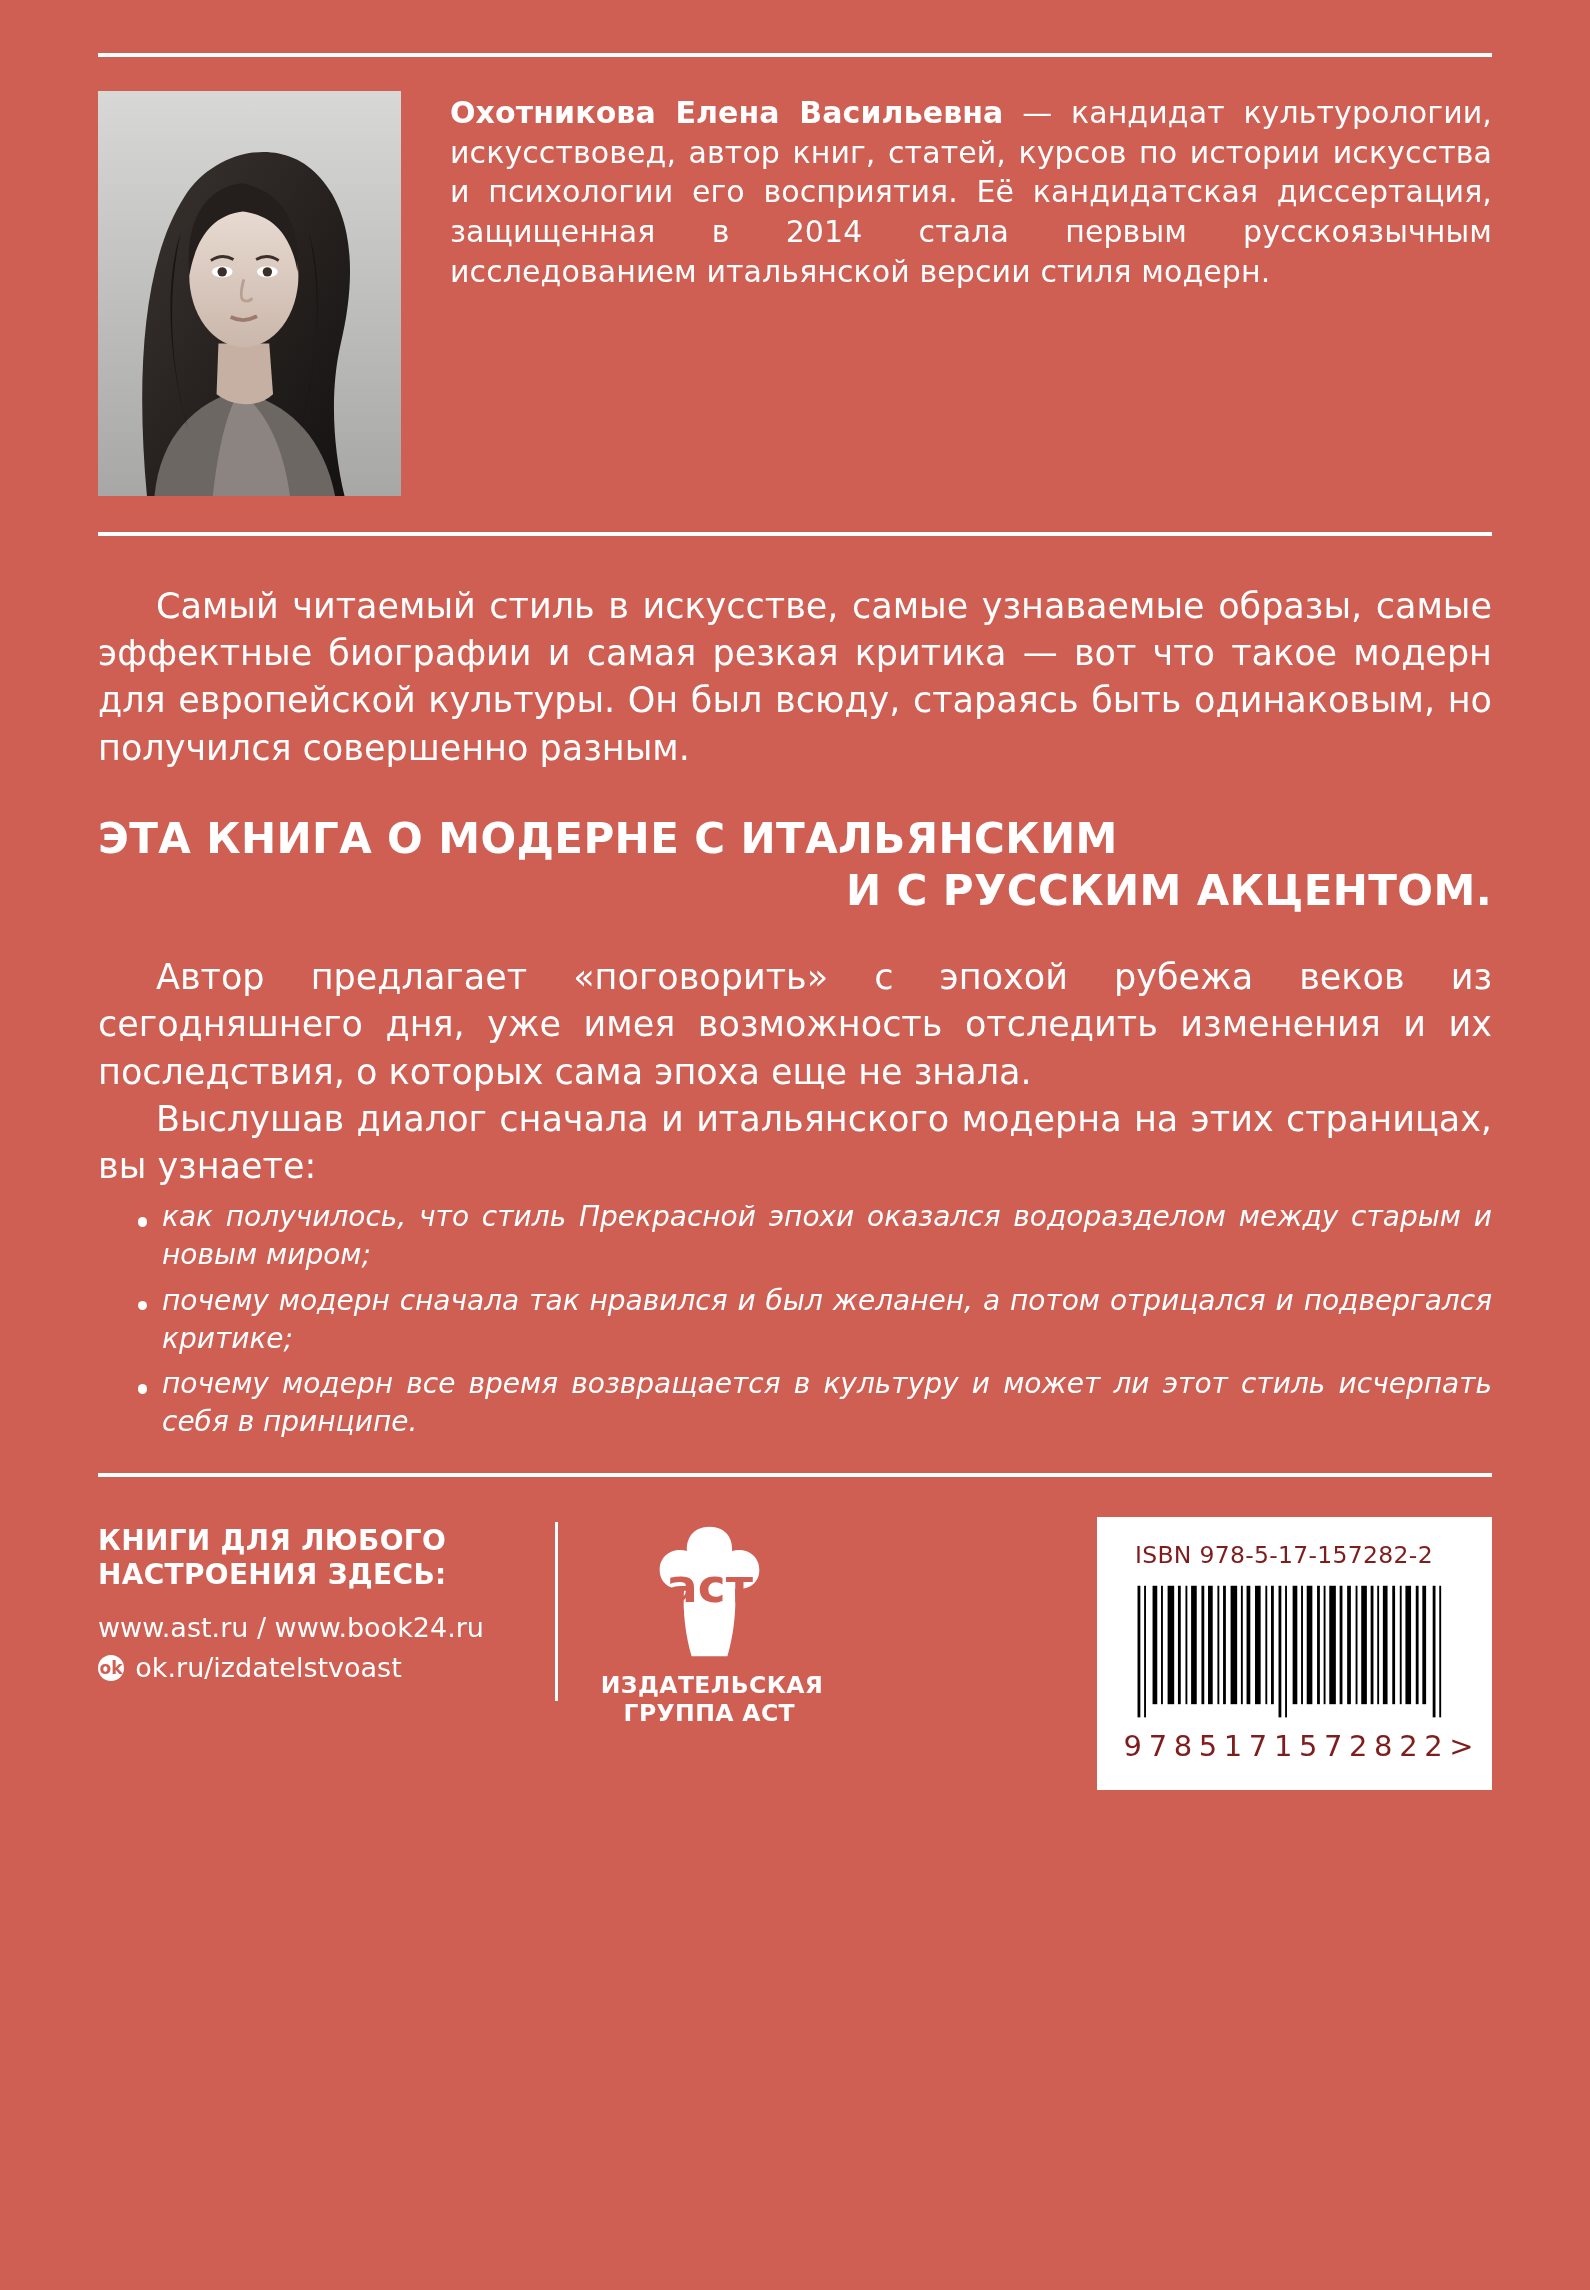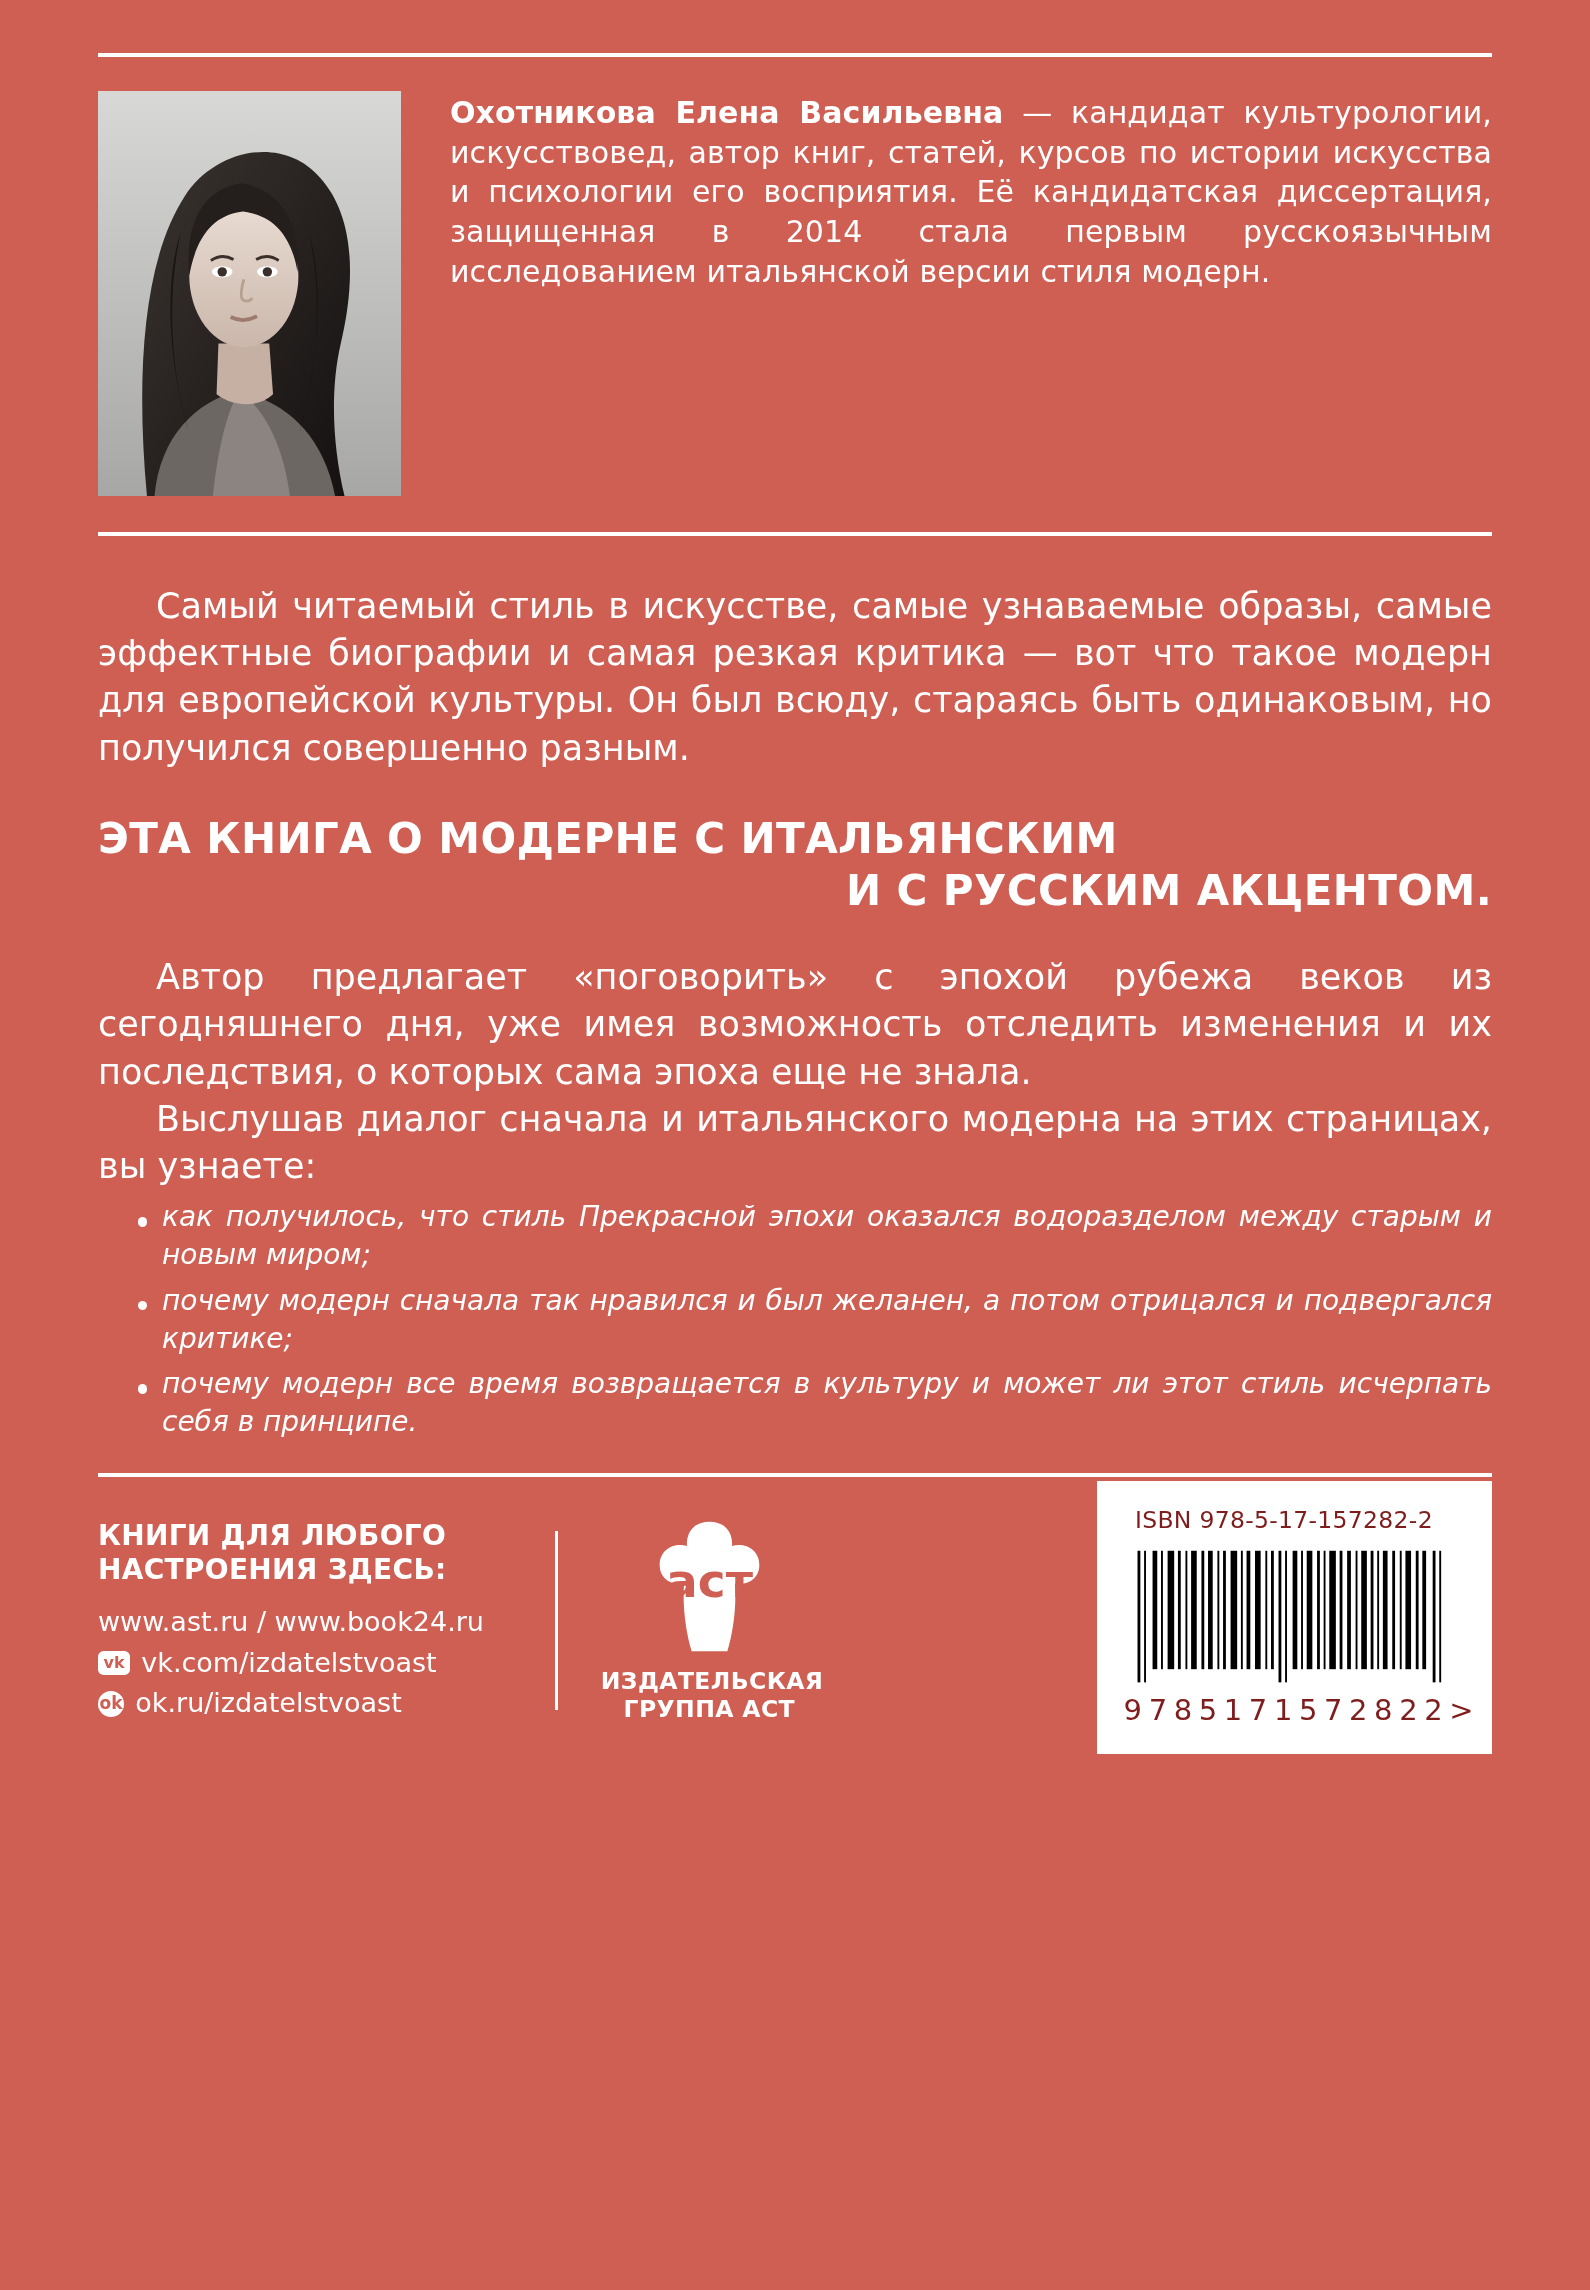--- a/index.html
+++ b/index.html
@@ -105,22 +105,23 @@
     left: 40px;
     top: 19px;
     width: 9.4px;
     height: 9.4px;
     border-radius: 50%;
     background: #ffffff;
   }
 
   
   .footer {
-    display: flex;
-    align-items: center;
+    margin-top: 40px;
+    display: flex;
+    align-items: flex-start;
     height: 282px;
   }
   .footer-left {
     width: 414px;
     flex: 0 0 414px;
     padding-top: 7.5px;
   }
   .footer-title {
     font-size: 28px;
     font-weight: bold;
@@ -297,24 +298,20 @@
   <div class="rule rule-bottom"></div>
 
   <div class="footer">
     <div class="footer-left">
       <div class="footer-title">
         <div>КНИГИ ДЛЯ ЛЮБОГО</div>
         <div>НАСТРОЕНИЯ ЗДЕСЬ:</div>
       </div>
       <div class="footer-links">
         <div>www.ast.ru / www.book24.ru</div>
-        <div class="footer-link-row">
-          <span class="sm-icon">vk</span>
-          <span>vk.com/izdatelstvoast</span>
-        </div>
         <div class="footer-link-row">
           <span class="sm-icon ok">ok</span>
           <span>ok.ru/izdatelstvoast</span>
         </div>
       </div>
     </div>
 
     <div class="footer-divider"></div>
 
     <div class="footer-logo">

